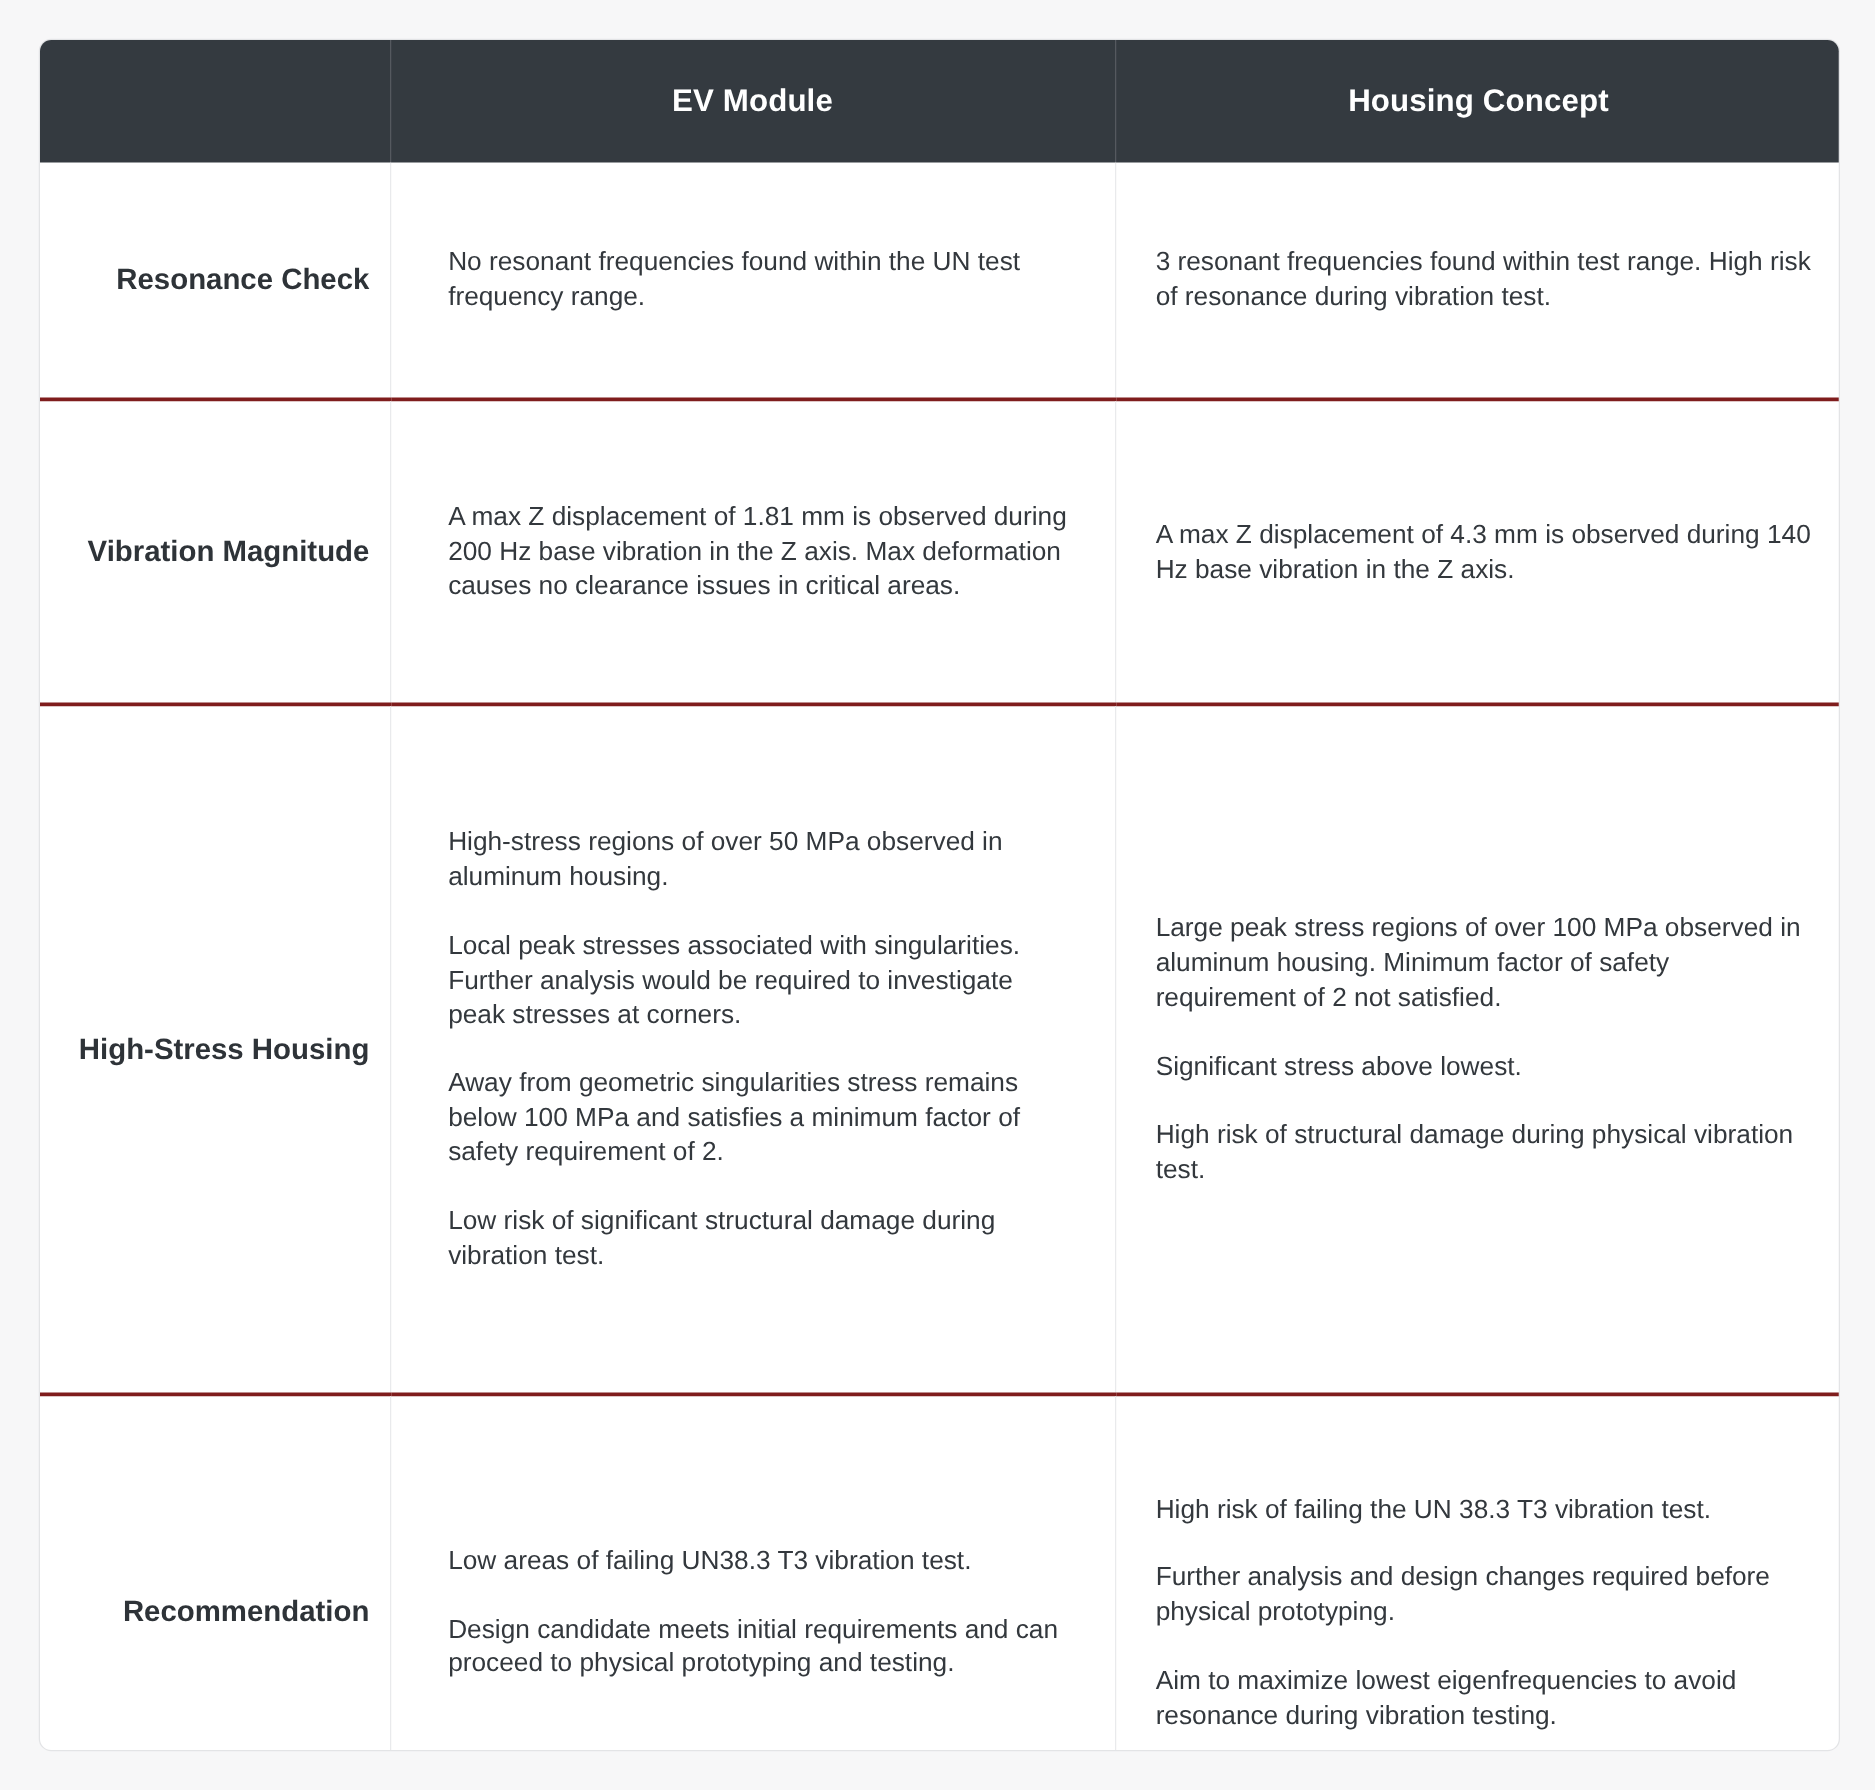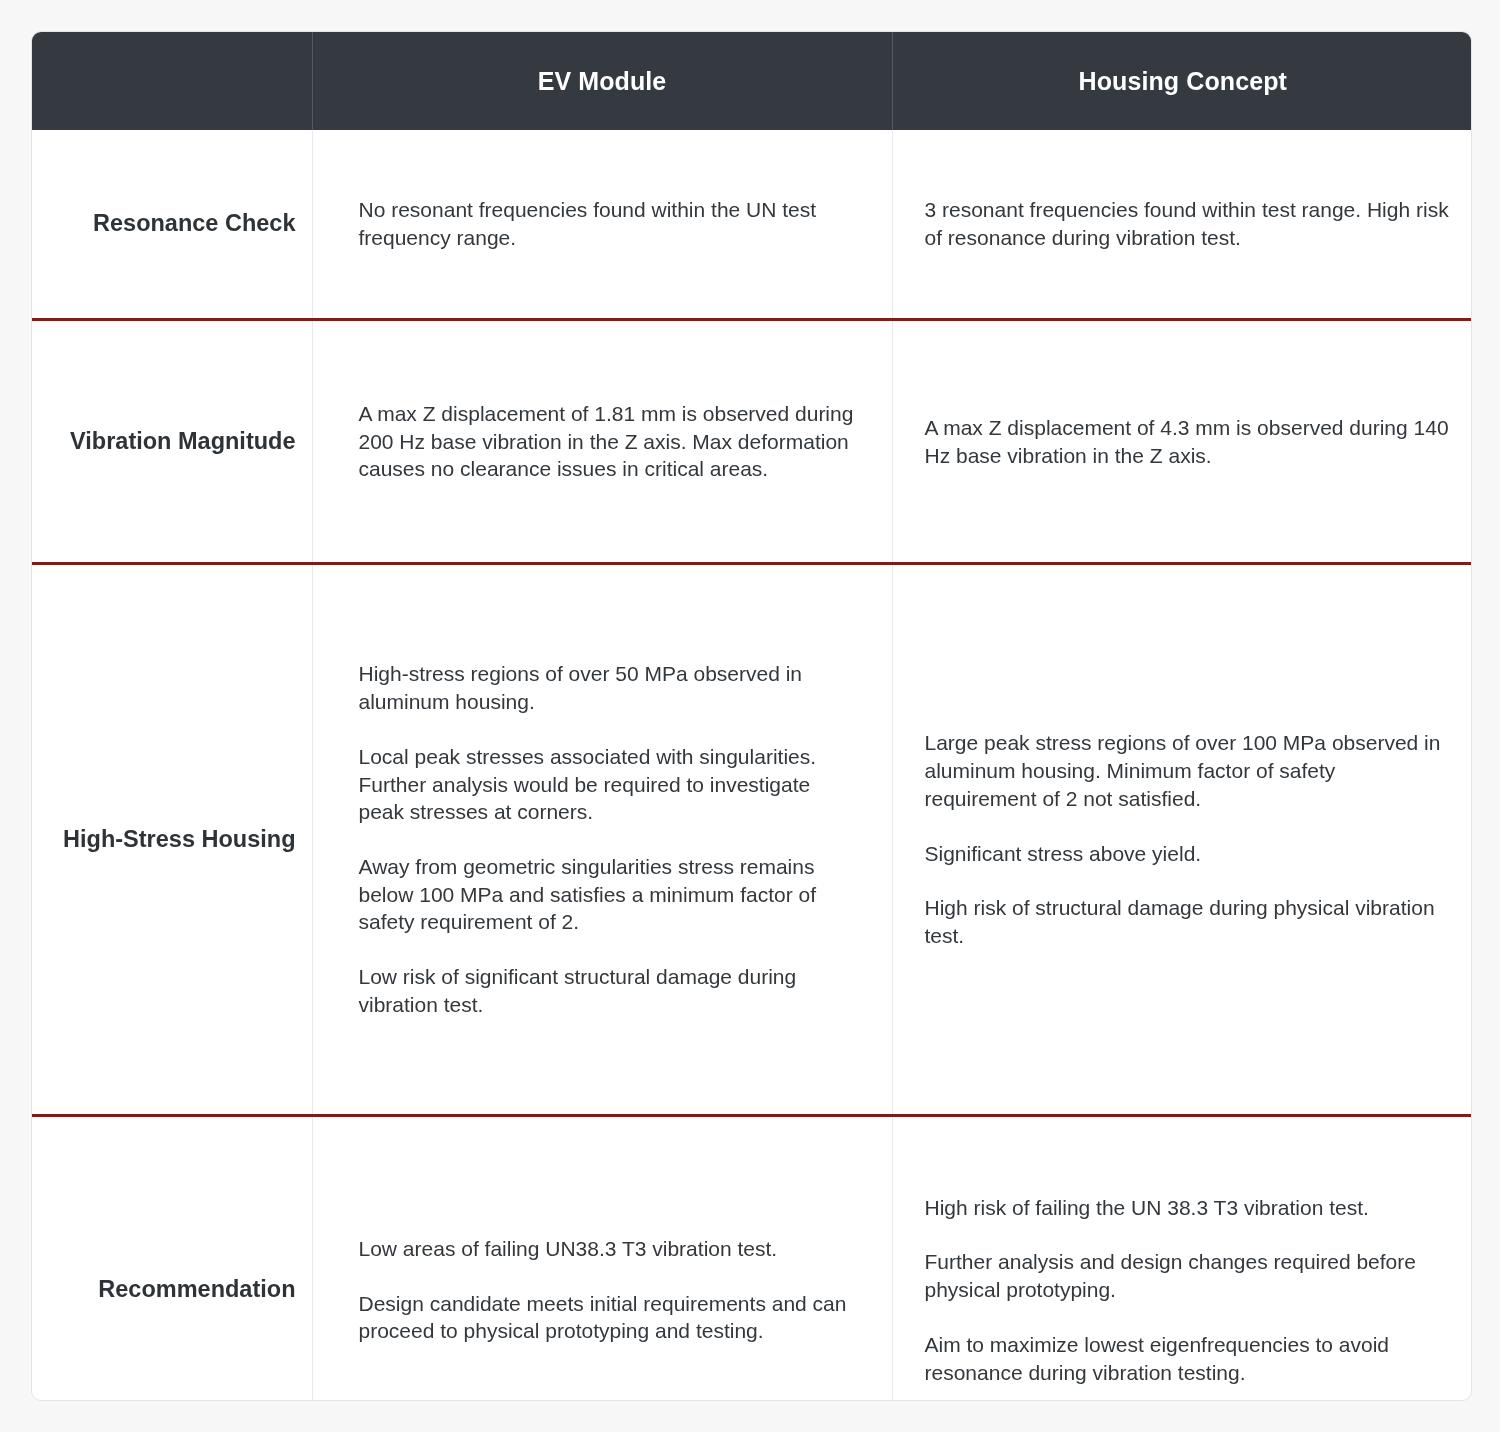--- a/index.html
+++ b/index.html
@@ -140,21 +140,21 @@
       <tr class="r-stress">
         <td class="row-label">High-Stress Housing</td>
         <td class="cell">
           <p class="para">High-stress regions of over 50 MPa observed in aluminum housing.</p>
           <p class="para">Local peak stresses associated with singularities. Further analysis would be required to investigate peak stresses at corners.</p>
           <p class="para">Away from geometric singularities stress remains below 100 MPa and satisfies a minimum factor of safety requirement of 2.</p>
           <p class="para">Low risk of significant structural damage during vibration test.</p>
         </td>
         <td class="cell pad-b">
           <p class="para">Large peak stress regions of over 100 MPa observed in aluminum housing. Minimum factor of safety requirement of 2 not satisfied.</p>
-          <p class="para">Significant stress above yield.</p>
+          <p class="para">Significant stress above lowest.</p>
           <p class="para">High risk of structural damage during physical vibration test.</p>
         </td>
       </tr>
 
       <tr class="r-recommend">
         <td class="row-label">Recommendation</td>
         <td class="cell">
           <p class="para">Low areas of failing UN38.3 T3 vibration test.</p>
           <p class="para">Design candidate meets initial requirements and can proceed to physical prototyping and testing.</p>
         </td>

